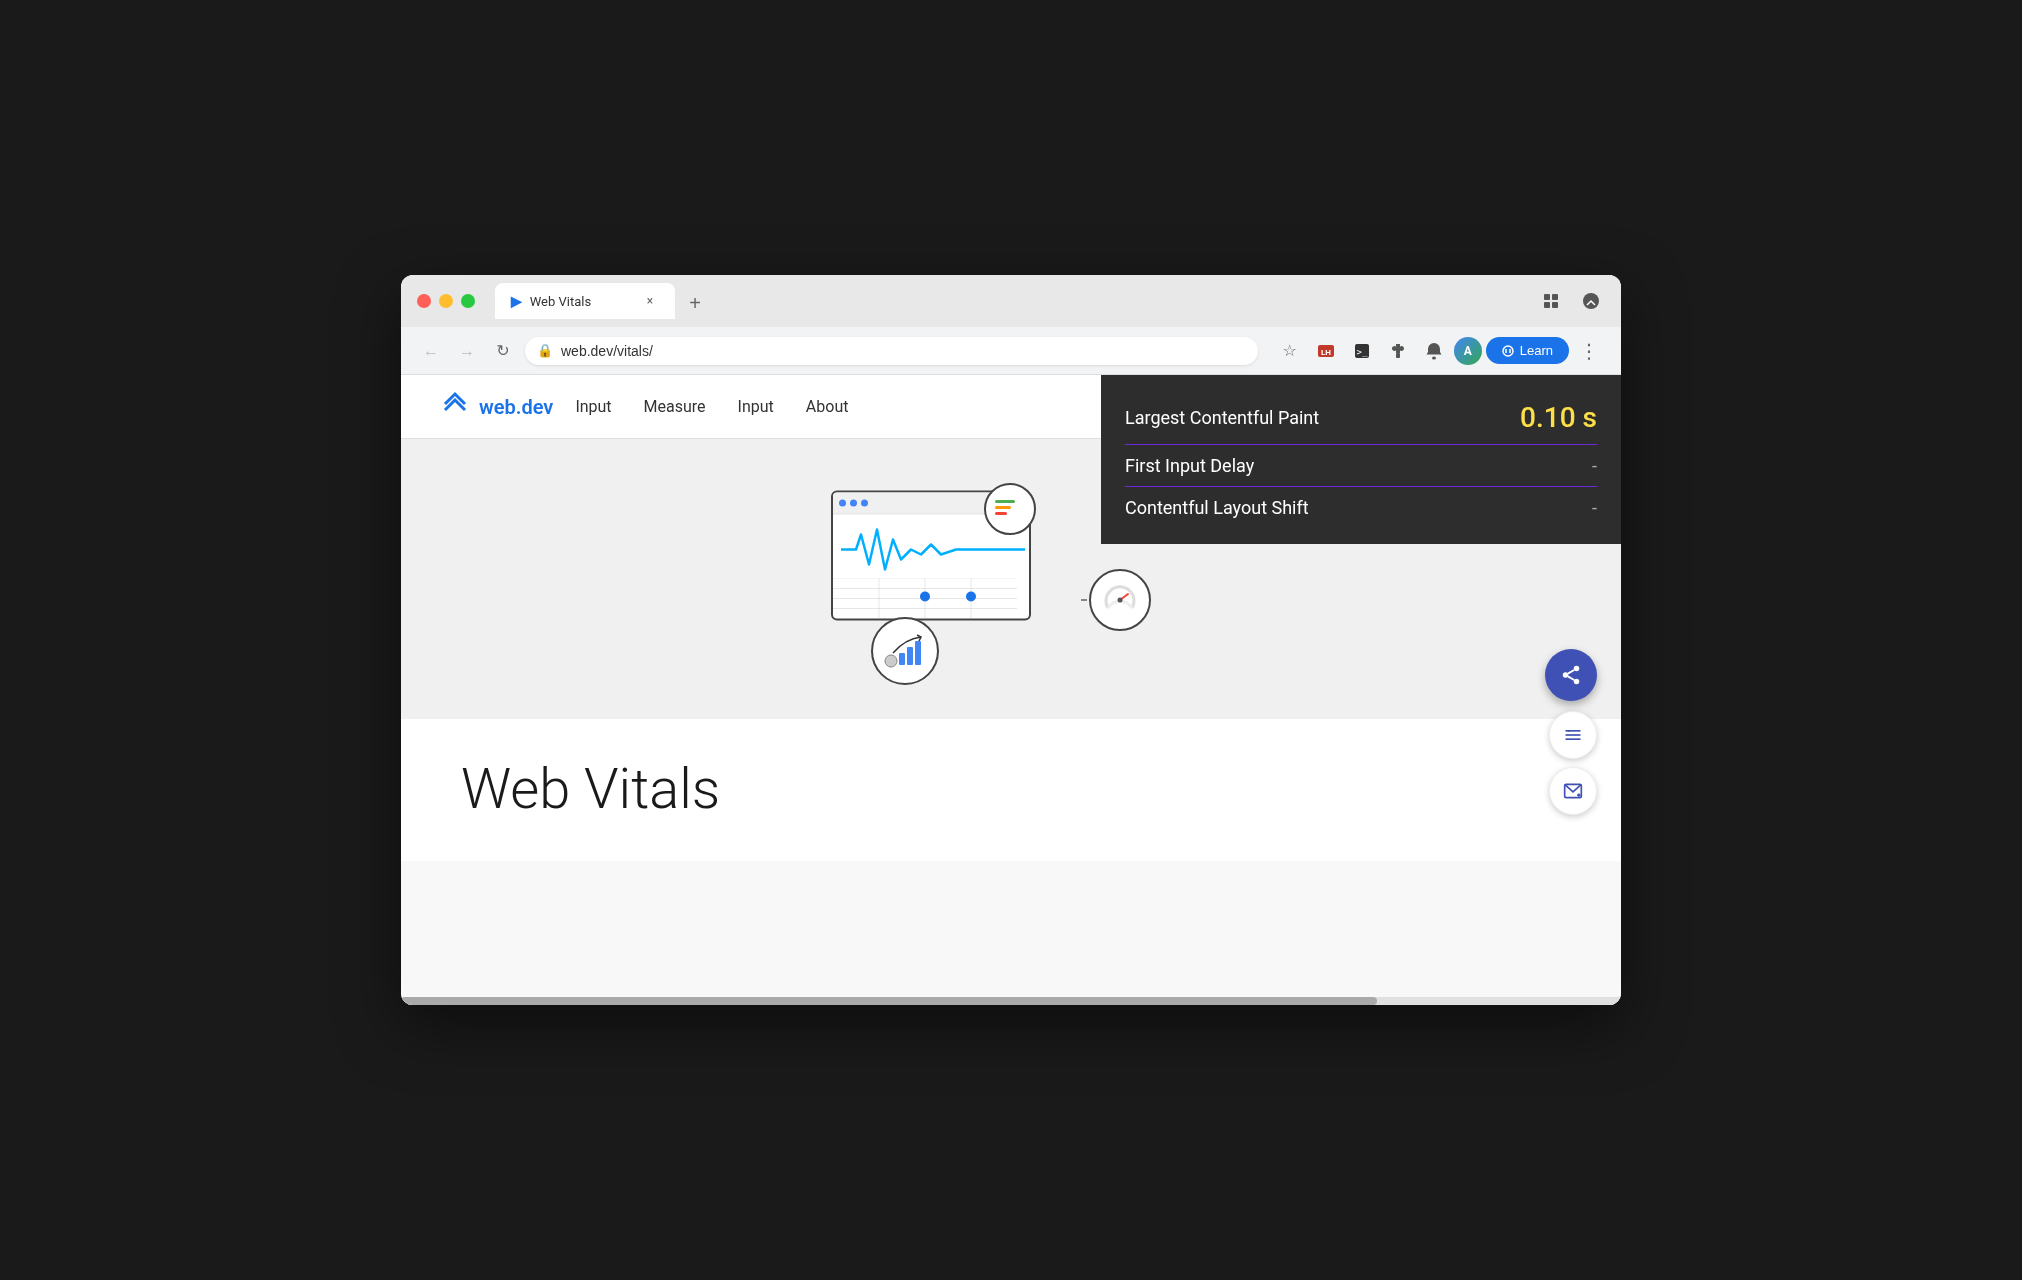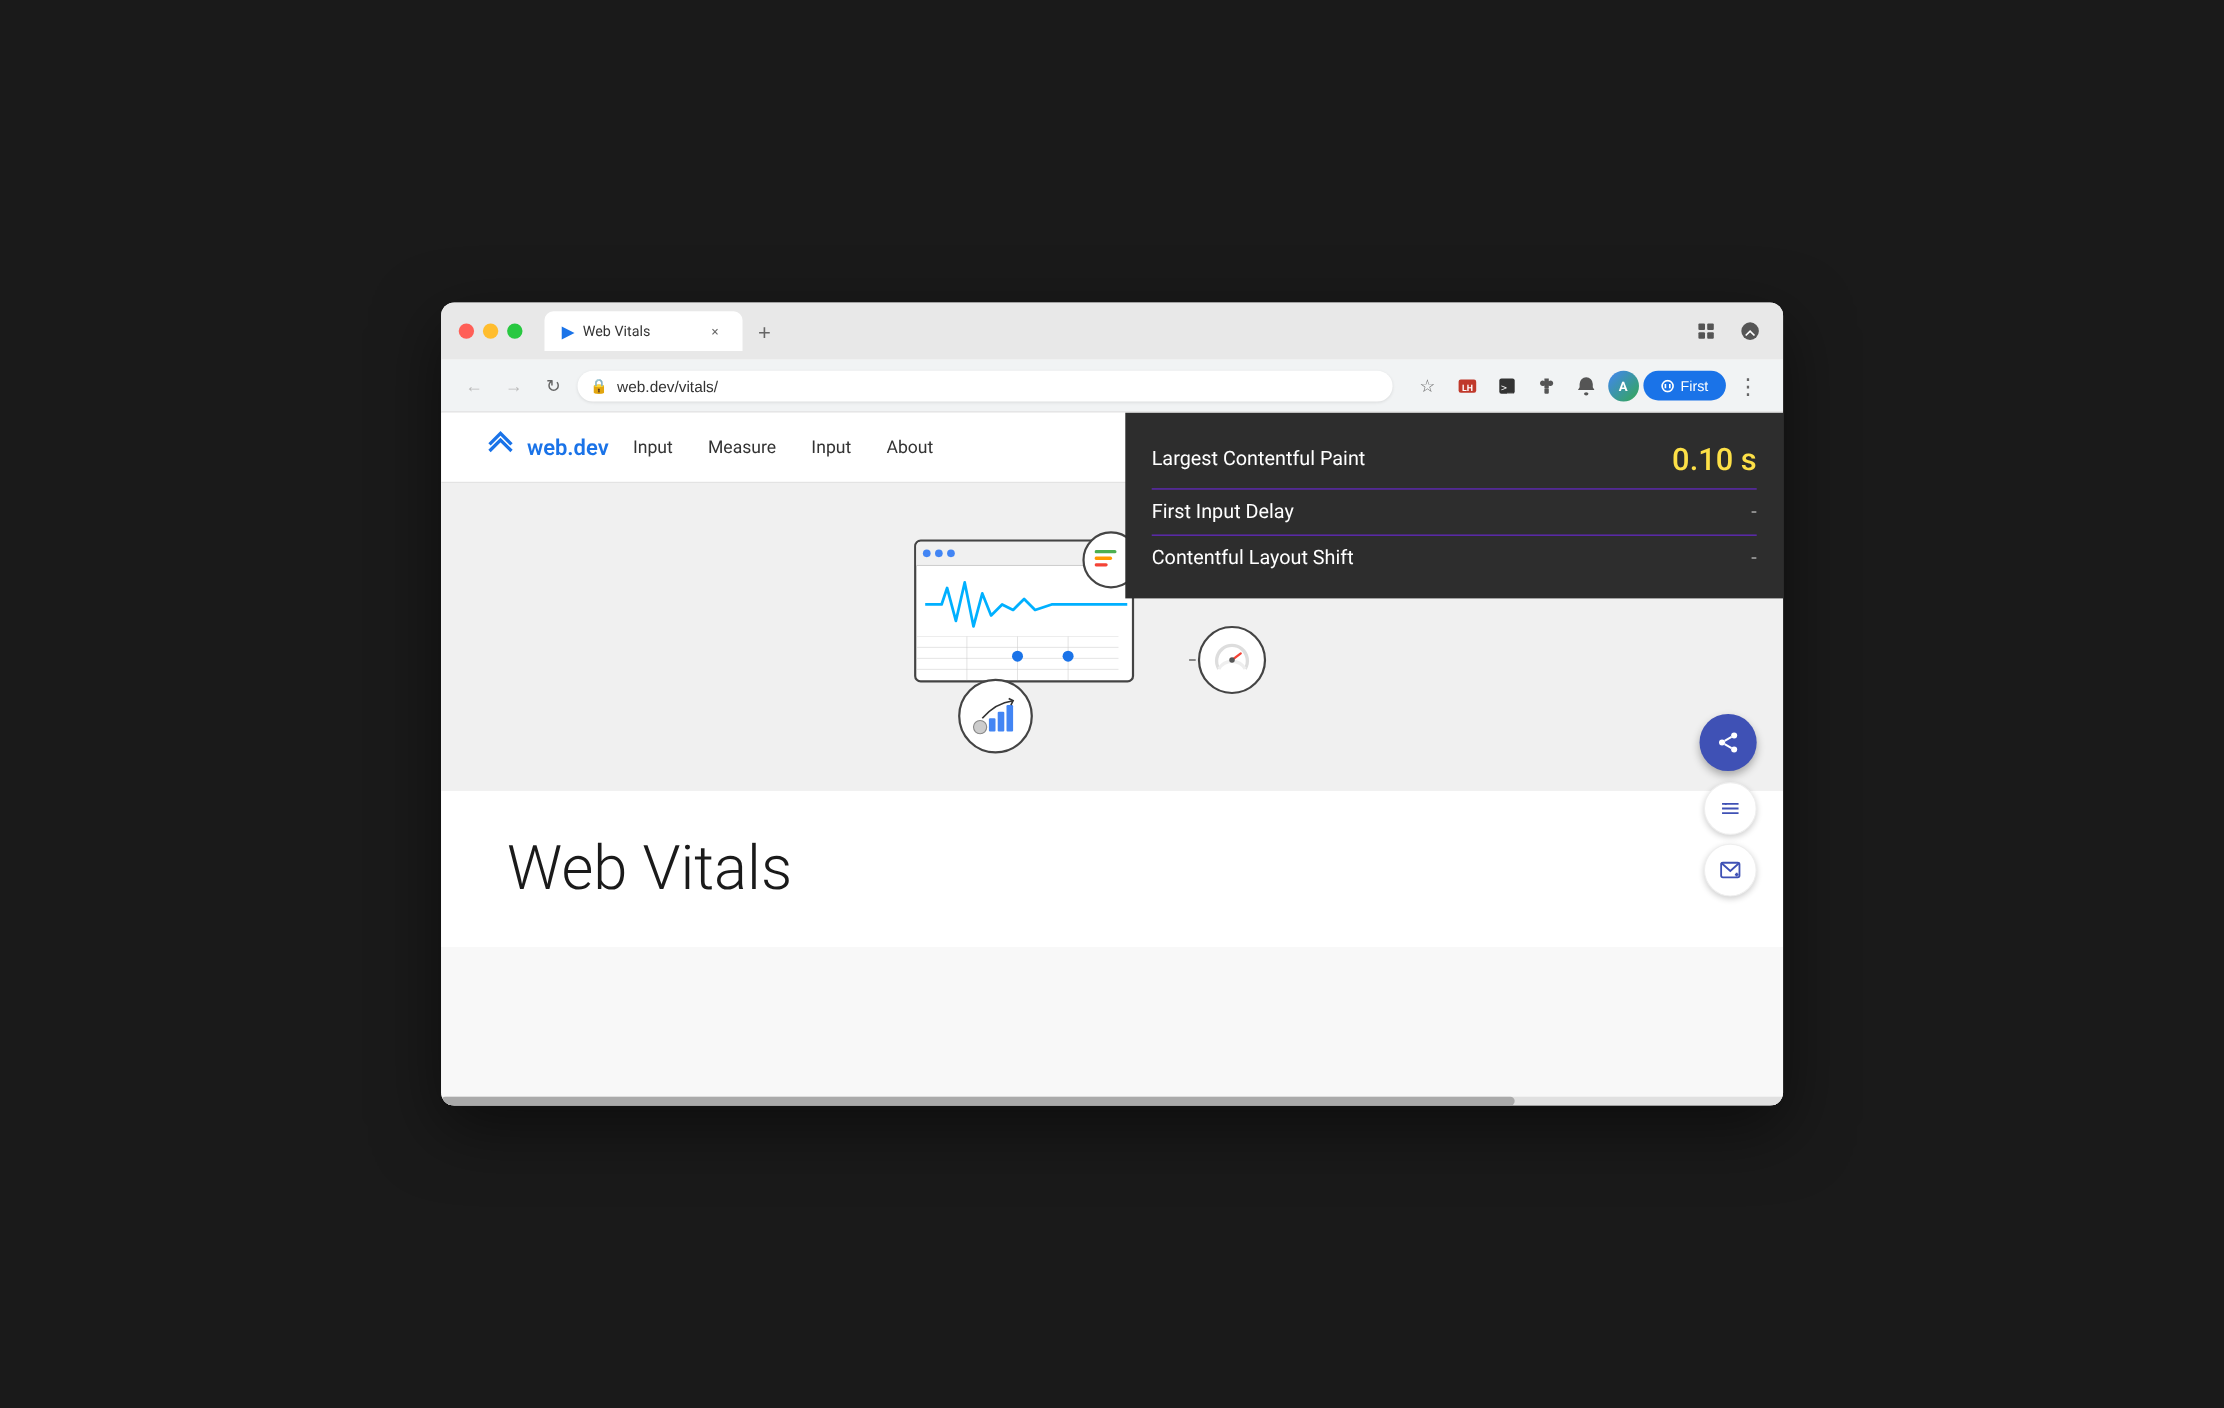--- a/index.html
+++ b/index.html
@@ -294,21 +294,21 @@
       font-weight: 600;
       letter-spacing: 0.5px;
       cursor: pointer;
     }
 
     
     .vitals-overlay {
       position: absolute;
       top: 0;
       right: 0;
-      width: 598px;
+      width: 520px;
       background: #2d2d2d;
       color: white;
       z-index: 100;
       padding: 16px 24px;
     }
 
     .vitals-row {
       display: flex;
       align-items: center;
       justify-content: space-between;
@@ -532,21 +532,21 @@
           <ellipse cx="10" cy="17" rx="2" ry="1.5" fill="#555"></ellipse>
         </svg>
       </div>
 
       <div class="profile-icon">A</div>
       <button class="paused-btn">
         <svg width="12" height="12" viewBox="0 0 12 12" fill="white">
           <circle cx="6" cy="6" r="5" fill="none" stroke="white" stroke-width="1.5"></circle>
           <path d="M4 4 L4 8 M8 4 L8 8" stroke="white" stroke-width="1.5"></path>
         </svg>
-        <span>First</span>
+        <span>Learn</span>
       </button>
       <div class="addr-icon" style="font-size:20px;">⋮</div>
     </div>
   </div>
 
   <div class="page-content">
 
     <div class="site-nav">
       <a class="site-logo">
         <span class="logo-icon">

